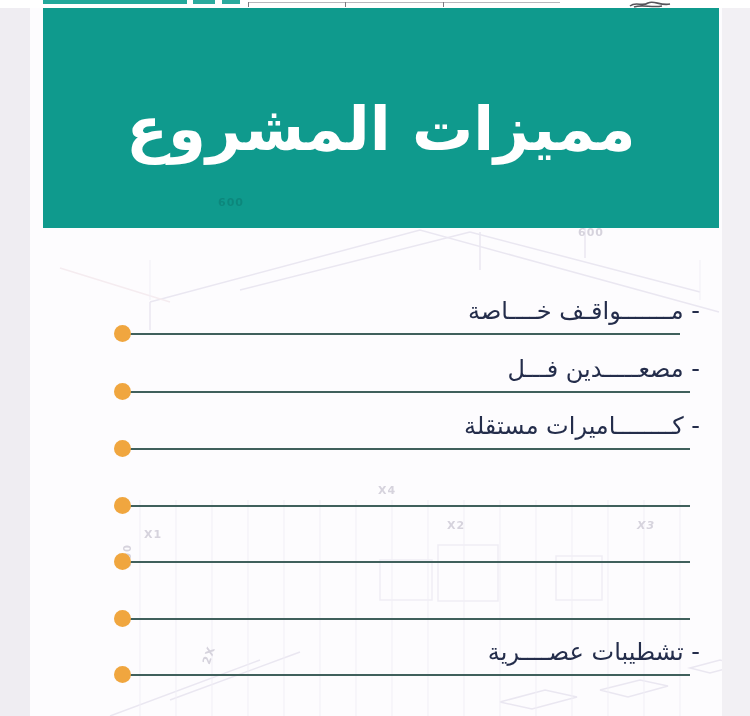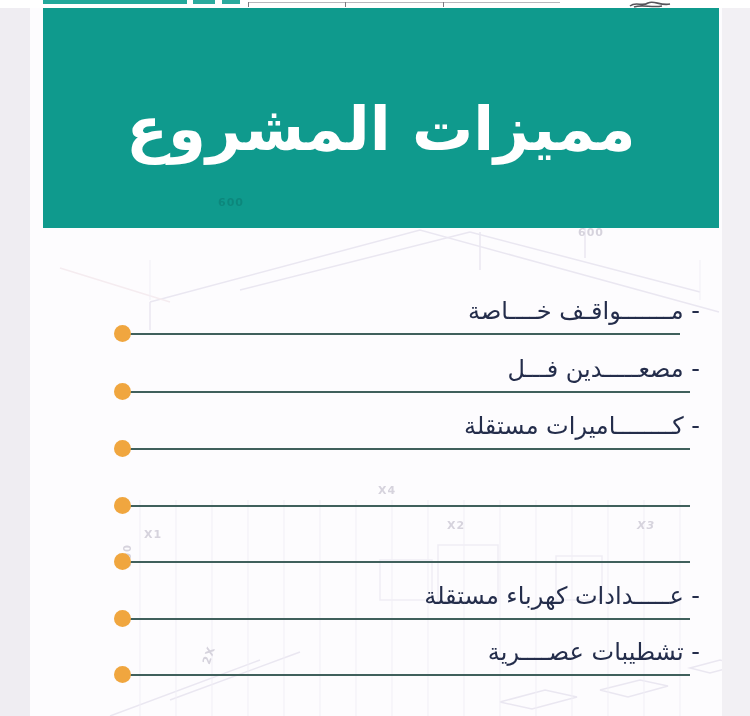--- a/index.html
+++ b/index.html
@@ -148,21 +148,20 @@
     <div class="feature-line"></div>
     <div class="bullet-dot"></div>
   </div>
 
   <div class="feature-row" style="top:529px;">
     <div class="feature-line"></div>
     <div class="bullet-dot"></div>
   </div>
 
   <div class="feature-row" style="top:586px;">
-    <span class="feature-label">- عـــــدادات كهرباء مستقلة</span>
     <div class="feature-line"></div>
     <div class="bullet-dot"></div>
   </div>
 
   <div class="feature-row" style="top:642px;text-align:center;">
     <span class="feature-label">- تشطيبات عصــــرية</span>
     <div class="feature-line"></div>
     <div class="bullet-dot"></div>
   </div>
 

